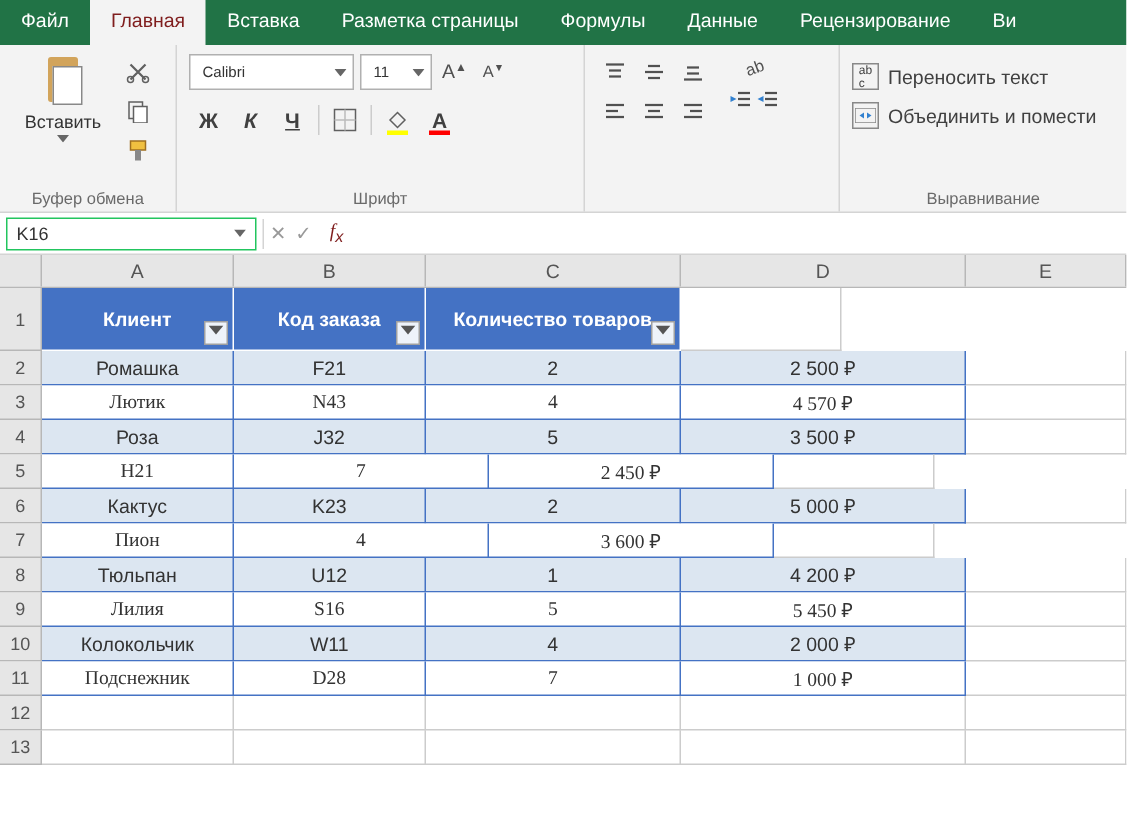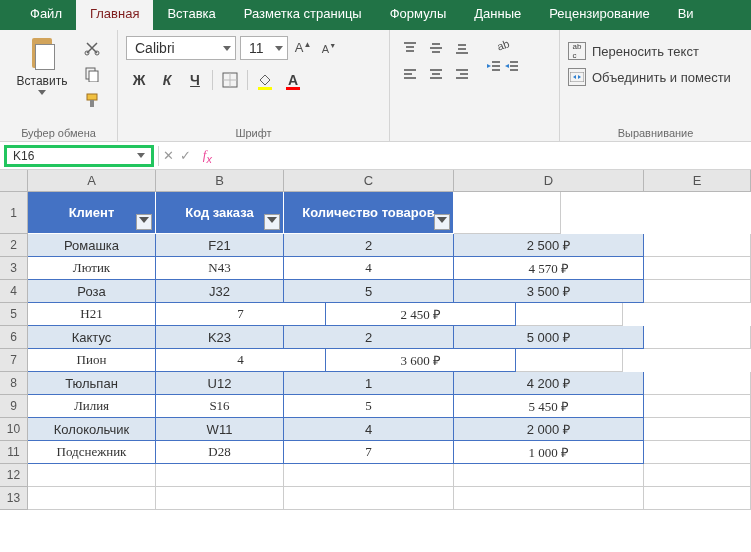--- a/index.html
+++ b/index.html
@@ -1,40 +1,40 @@
 <!DOCTYPE html>
 <html><head>
 <meta charset="utf-8">
 <style>
 * { box-sizing: border-box; margin: 0; padding: 0; font-family: 'Segoe UI', Tahoma, sans-serif; }
 body { width: 751px; height: 552px; overflow: hidden; background: #fff; font-size: 13px; color: #333; }
 
 
-.tabs { display: flex; background: #217346; height: 30px; align-items: stretch; padding-left: 16px; }
+.tabs { display: flex; background: #217346; height: 30px; align-items: stretch; }
 .tab { padding: 6px 14px; color: #fff; font-size: 13px; cursor: pointer; }
 .tab.active { background: #f3f3f3; color: #7f1d1d; font-weight: 400; }
 
 
 .ribbon { background: #f3f3f3; border-bottom: 1px solid #d4d4d4; display: flex; height: 112px; }
 .group { border-right: 1px solid #d4d4d4; display: flex; flex-direction: column; justify-content: space-between; padding: 6px 8px 2px 8px; }
 .group-label { text-align: center; font-size: 11px; color: #6a6a6a; padding-top: 2px; }
 .group-body { display: flex; align-items: flex-start; gap: 6px; flex: 1; }
 
 
 .paste-big { display: flex; flex-direction: column; align-items: center; gap: 2px; cursor: pointer; width: 68px; }
 .paste-icon { width: 36px; height: 36px; position: relative; }
 .paste-icon .board { position: absolute; left: 8px; top: 2px; width: 20px; height: 30px; background: #d2a45b; border-radius: 2px; }
 .paste-icon .paper { position: absolute; left: 11px; top: 8px; width: 20px; height: 26px; background: #fff; border: 1px solid #888; }
 .paste-label { font-size: 12px; }
 .mini-col { display: flex; flex-direction: column; gap: 6px; padding-top: 2px; }
 .mini-btn { width: 20px; height: 20px; display: flex; align-items: center; justify-content: center; cursor: pointer; color: #505050; }
 
 
 .font-row1 { display: flex; gap: 4px; align-items: center; }
-.combo { background: #fff; border: 1px solid #b0b0b0; height: 24px; display: flex; align-items: center; padding: 0 4px 0 8px; font-size: 14px; }
+.combo { background: #fff; border: 1px solid #b0b0b0; height: 24px; display: flex; align-items: center; padding: 0 4px 0 8px; font-size: 10px; }
 .combo .chev { margin-left: auto; color: #666; }
 .font-name { width: 110px; }
 .font-size { width: 48px; }
 .aa-btn { width: 22px; height: 22px; display: flex; align-items: center; justify-content: center; cursor: pointer; color: #505050; font-size: 13px; }
 .font-row2 { display: flex; gap: 2px; align-items: center; margin-top: 8px; }
 .fmt { width: 26px; height: 24px; display: flex; align-items: center; justify-content: center; cursor: pointer; font-weight: bold; font-size: 14px; color: #404040; }
 .color-strip { height: 3px; width: 14px; position: absolute; bottom: 2px; left: 6px; }
 .rel { position: relative; }
 
 
@@ -42,25 +42,25 @@
 .align-btn { display: flex; align-items: center; justify-content: center; cursor: pointer; color: #505050; }
 .align-extra { display: flex; flex-direction: column; gap: 4px; margin-left: 6px; }
 
 
 .wrap-col { display: flex; flex-direction: column; gap: 8px; padding-top: 6px; }
 .wrap-btn { display: flex; align-items: center; gap: 6px; cursor: pointer; font-size: 13px; color: #404040; white-space: nowrap; }
 .wrap-ic { width: 18px; height: 18px; border: 1px solid #888; display: flex; align-items: center; justify-content: center; font-size: 10px; }
 
 
 .fx-area { display: flex; align-items: center; height: 28px; border-bottom: 1px solid #d4d4d4; background: #fff; padding-left: 4px; gap: 4px; }
-.name-box { width: 150px; background: #fff; border: 3px solid #22c55e; height: 22px; display: flex; align-items: center; padding: 0 6px; font-size: 12px; }
+.name-box { width: 167px; background: #fff; border: 1px solid #22c55e; height: 22px; display: flex; align-items: center; padding: 0 6px; font-size: 12px; }
 .name-box .chev { margin-left: auto; color: #666; }
 .fx-sep { width: 1px; height: 20px; background: #d4d4d4; }
 .fx-btns { display: flex; gap: 6px; color: #999; font-size: 13px; align-items: center; }
-.fx-label { font-style: italic; font-family: 'Cambria Math', serif; color: #ec4899; margin-left: 6px; }
+.fx-label { font-style: italic; font-family: 'Cambria Math', serif; color: #7f1d1d; margin-left: 6px; }
 .fx-input { flex: 1; height: 22px; border: none; outline: none; padding: 0 6px; font-size: 12px; }
 
 
 .sheet { position: relative; }
 .col-headers { display: flex; height: 22px; background: #e6e6e6; border-bottom: 1px solid #b7b7b7; }
 .corner { width: 28px; border-right: 1px solid #b7b7b7; background: #e6e6e6; }
 .colh { border-right: 1px solid #b7b7b7; display: flex; align-items: center; justify-content: center; font-size: 13px; color: #555; background: #e6e6e6; }
 .colA { width: 128px; } .colB { width: 128px; } .colC { width: 170px; } .colD { width: 190px; } .colE { width: 107px; }
 
 .rows { }

